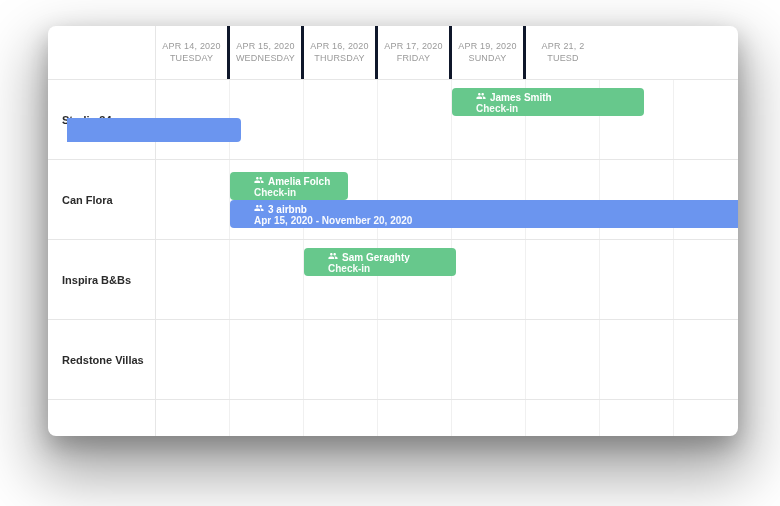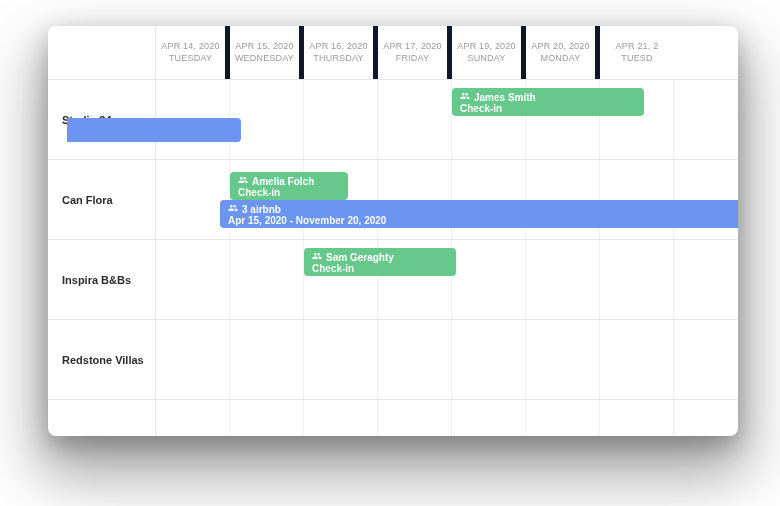--- a/index.html
+++ b/index.html
@@ -7,21 +7,21 @@
   .stage { width: 780px; height: 506px; position: relative; }
   .card {
     position: absolute; left: 48px; top: 26px; width: 690px; height: 410px;
     background: #fff; border-radius: 8px; overflow: hidden;
     box-shadow: 0 30px 60px 10px rgba(0,0,0,.35), 0 10px 25px rgba(0,0,0,.25);
   }
   
   .header-row { display: flex; height: 54px; border-bottom: 1px solid #e6e6e6; }
   .corner { flex: 0 0 108px; border-right: 1px solid #e6e6e6; }
   .col-head {
-    flex: 0 0 74px; border-right: 5px solid #0f172a;
+    flex: 0 0 74px; border-right: 3px solid #0f172a;
     display: flex; flex-direction: column; align-items: center; justify-content: center;
     font-size: 9px; color: #9a9a9a; letter-spacing: .2px; text-align: center;
     padding: 4px 2px; line-height: 1.3;
   }
   .col-head:last-child { border-right: none; }
   
   .body-row { display: flex; height: 80px; border-bottom: 1px solid #e6e6e6; position: relative; }
   .body-row.last { border-bottom: none; height: 36px; }
   .row-label {
     flex: 0 0 108px; border-right: 1px solid #e6e6e6;
@@ -30,21 +30,21 @@
   }
   .row-cells { position: relative; flex: 1; display: flex; }
   .cell { flex: 0 0 74px; border-right: 1px solid #f0f0f0; }
   .cell:last-child { border-right: none; }
   
   .bar {
     position: absolute; height: 24px; border-radius: 4px; color: #fff;
     font-size: 9px; line-height: 1.1; display: flex; align-items: center;
     padding: 0 8px; overflow: hidden; white-space: nowrap;
   }
-  .bar.tall { height: 28px; padding: 3px 8px; align-items: flex-start; }
+  .bar.tall { height: 28px; padding: 3px 24px; align-items: flex-start; }
   .bar.blue { background: #6b95ef; }
   .bar.green { background: #67c88c; }
   .bar .inner { display: flex; flex-direction: column; }
   .bar .t1 { font-size: 10px; font-weight: 600; }
   .bar .t2 { font-size: 10px; font-weight: 700; opacity: .95; }
   .bar .icon { margin-right: 4px; display: inline-flex; }
   .bar svg { width: 10px; height: 10px; }
   .bar.rL { border-top-left-radius: 0; border-bottom-left-radius: 0; }
   .bar.rR { border-top-right-radius: 0; border-bottom-right-radius: 0; }
 </style>
@@ -70,24 +70,20 @@
         </div>
         <div class="col-head">
           <div>APR 17, 2020</div>
           <div>FRIDAY</div>
         </div>
         <div class="col-head">
           <div>APR 19, 2020</div>
           <div>SUNDAY</div>
         </div>
         <div class="col-head">
-          <div>APR 20, 2020</div>
-          <div>MONDAY</div>
-        </div>
-        <div class="col-head">
           <div>APR 21, 2</div>
           <div>TUESD</div>
         </div>
       </div>
 
     <div id="rows">
         <div class="body-row">
           <div class="row-label">Studio 34</div>
           <div class="row-cells">
             <div class="cell"></div>
@@ -130,21 +126,21 @@
             <div class="bar green tall" style="left: 74px; width: 118.4px; top: 12px;">
               <div class="inner">
                 <div class="t1"><span class="icon">
                     <svg viewBox="0 0 24 24" fill="currentColor">
                       <path d="M16 11c1.66 0 3-1.34 3-3s-1.34-3-3-3-3 1.34-3 3 1.34 3 3 3zm-8 0c1.66 0 3-1.34 3-3S9.66 5 8 5 5 6.34 5 8s1.34 3 3 3zm0 2c-2.33 0-7 1.17-7 3.5V19h14v-2.5C15 14.17 10.33 13 8 13zm8 0c-.29 0-.62.02-.97.05 1.16.84 1.97 1.97 1.97 3.45V19h6v-2.5c0-2.33-4.67-3.5-7-3.5z"></path>
                     </svg>
                   </span><span>Amelia Folch</span></div>
                 <div class="t2">Check-in</div>
               </div>
             </div>
-            <div class="bar blue tall rR" style="left: 64px; width: 532.8px; top: 40px;">
+            <div class="bar blue tall rR" style="left: 74px; width: 532.8px; top: 40px;">
               <div class="inner">
                 <div class="t1"><span class="icon">
                     <svg viewBox="0 0 24 24" fill="currentColor">
                       <path d="M16 11c1.66 0 3-1.34 3-3s-1.34-3-3-3-3 1.34-3 3 1.34 3 3 3zm-8 0c1.66 0 3-1.34 3-3S9.66 5 8 5 5 6.34 5 8s1.34 3 3 3zm0 2c-2.33 0-7 1.17-7 3.5V19h14v-2.5C15 14.17 10.33 13 8 13zm8 0c-.29 0-.62.02-.97.05 1.16.84 1.97 1.97 1.97 3.45V19h6v-2.5c0-2.33-4.67-3.5-7-3.5z"></path>
                     </svg>
                   </span><span>3 airbnb</span></div>
                 <div class="t2">Apr 15, 2020 - November 20, 2020</div>
               </div>
             </div>
           </div>

